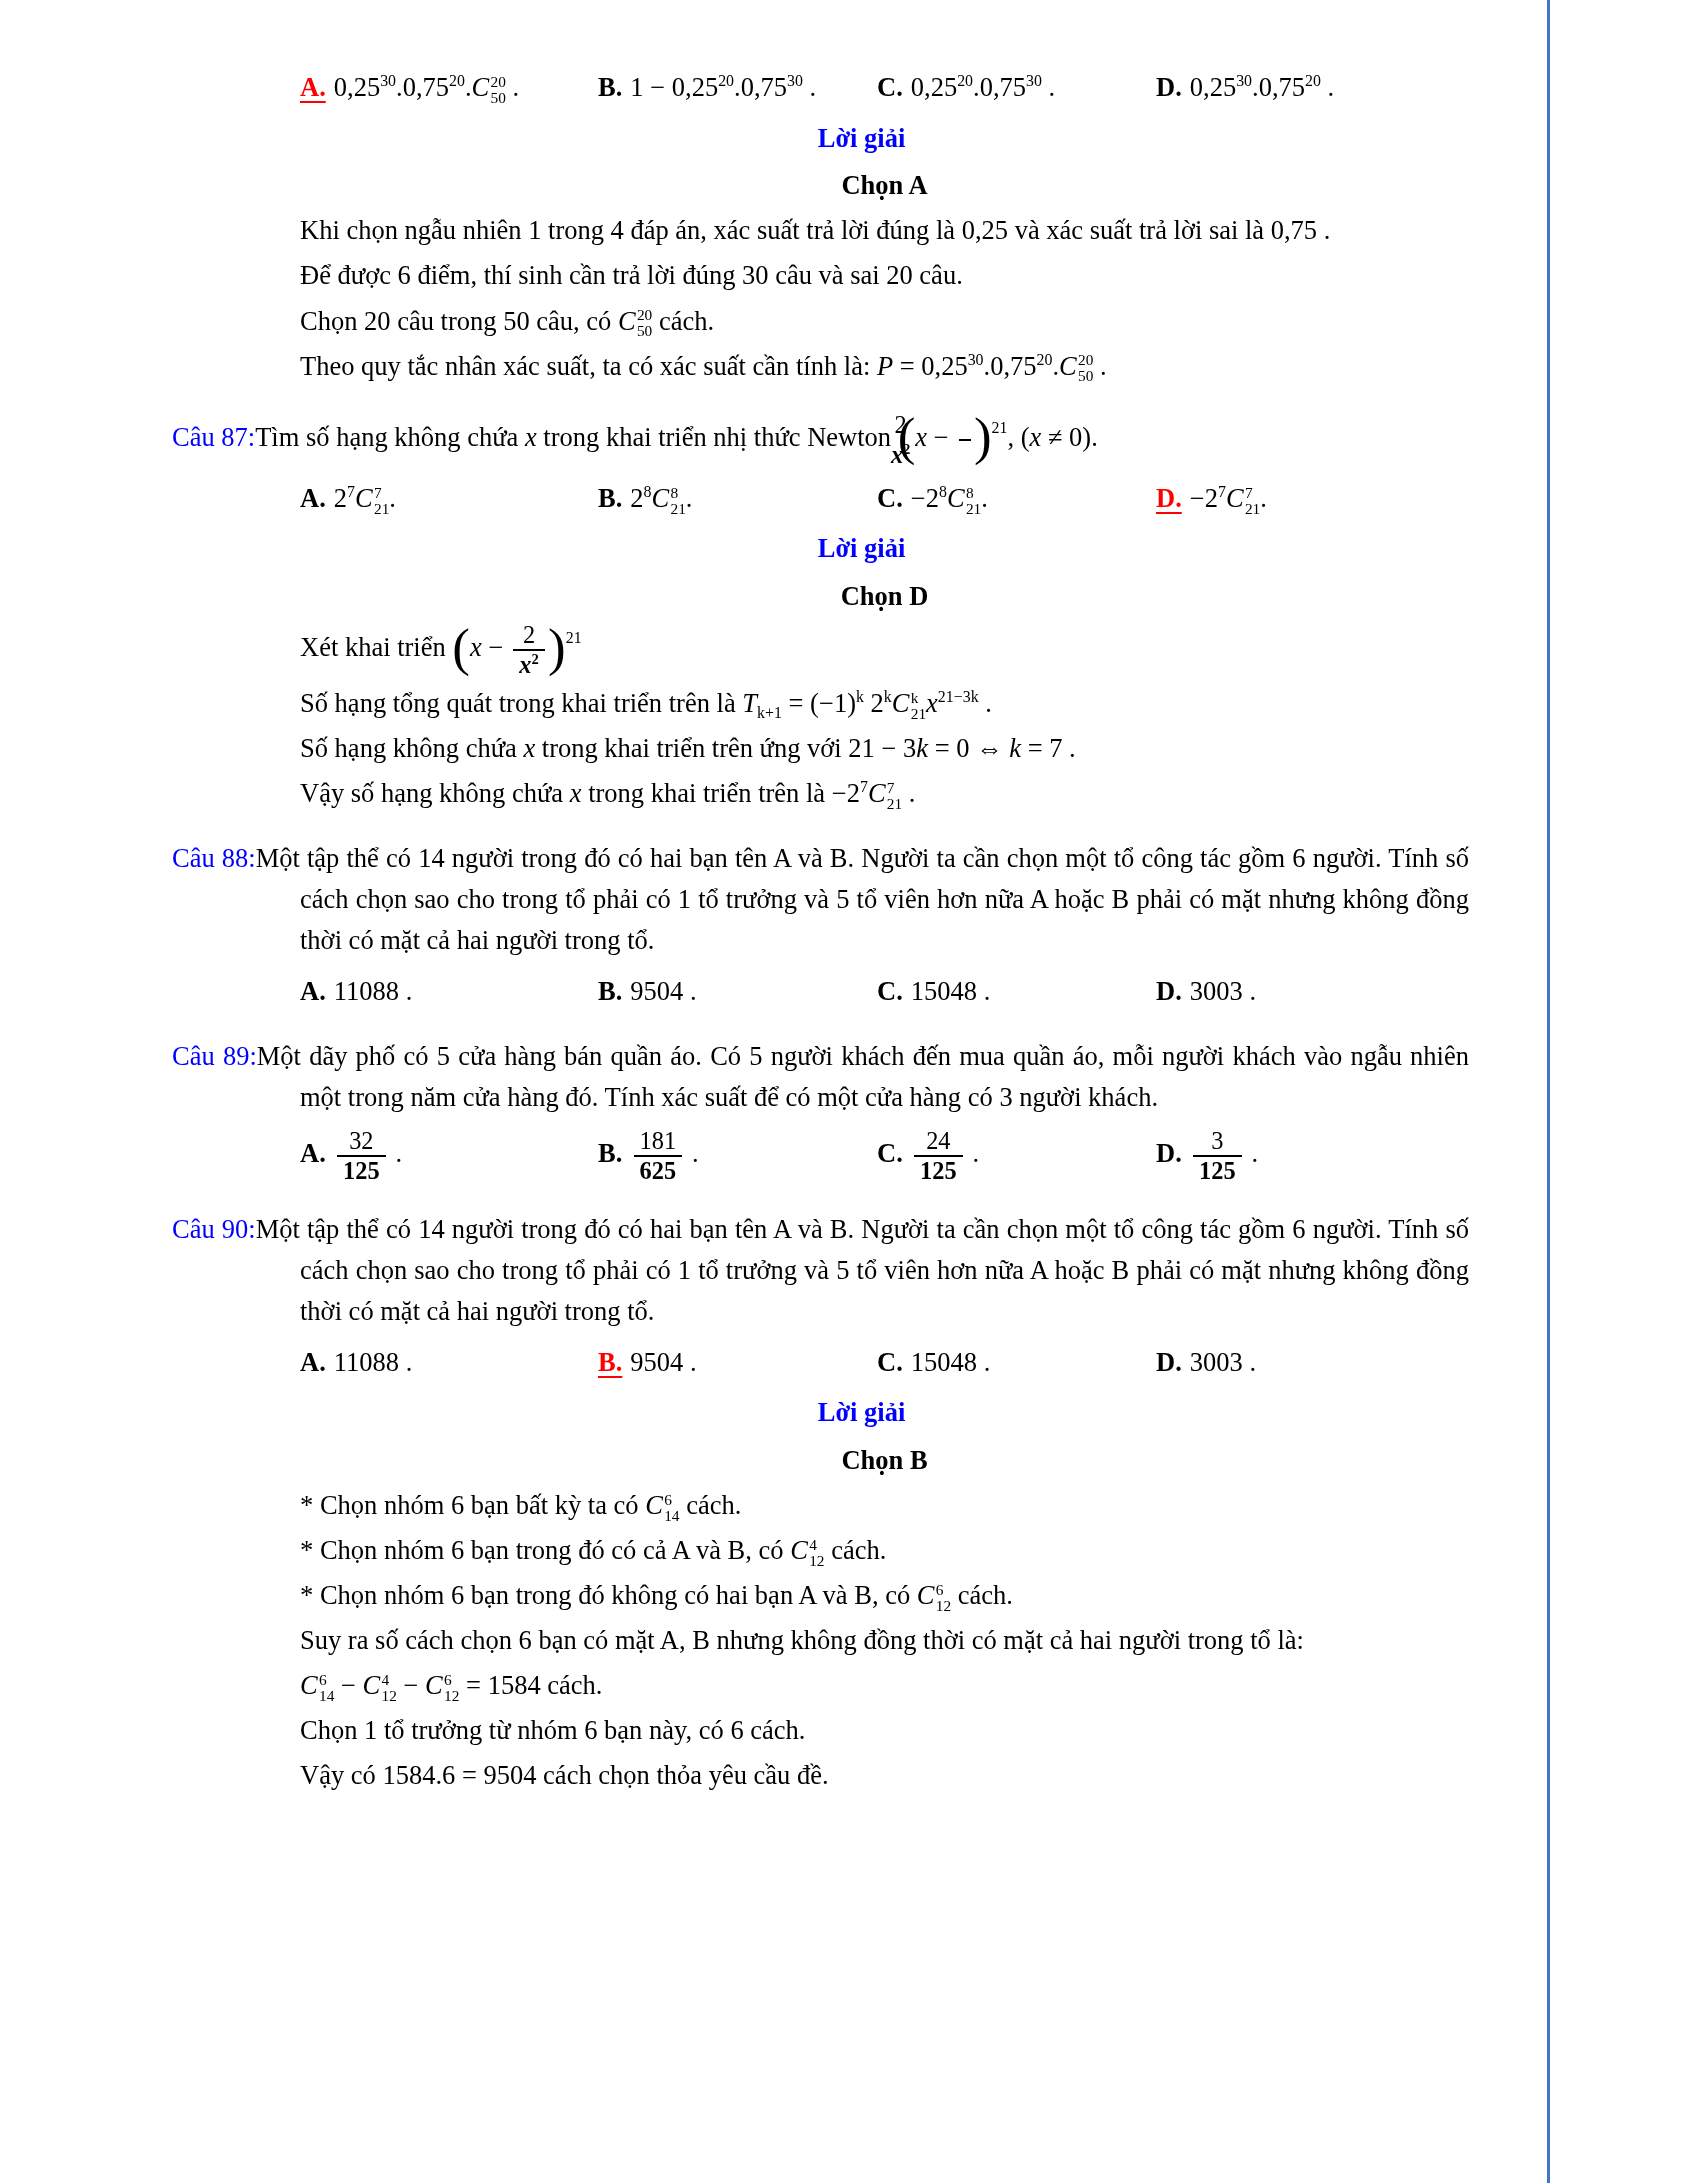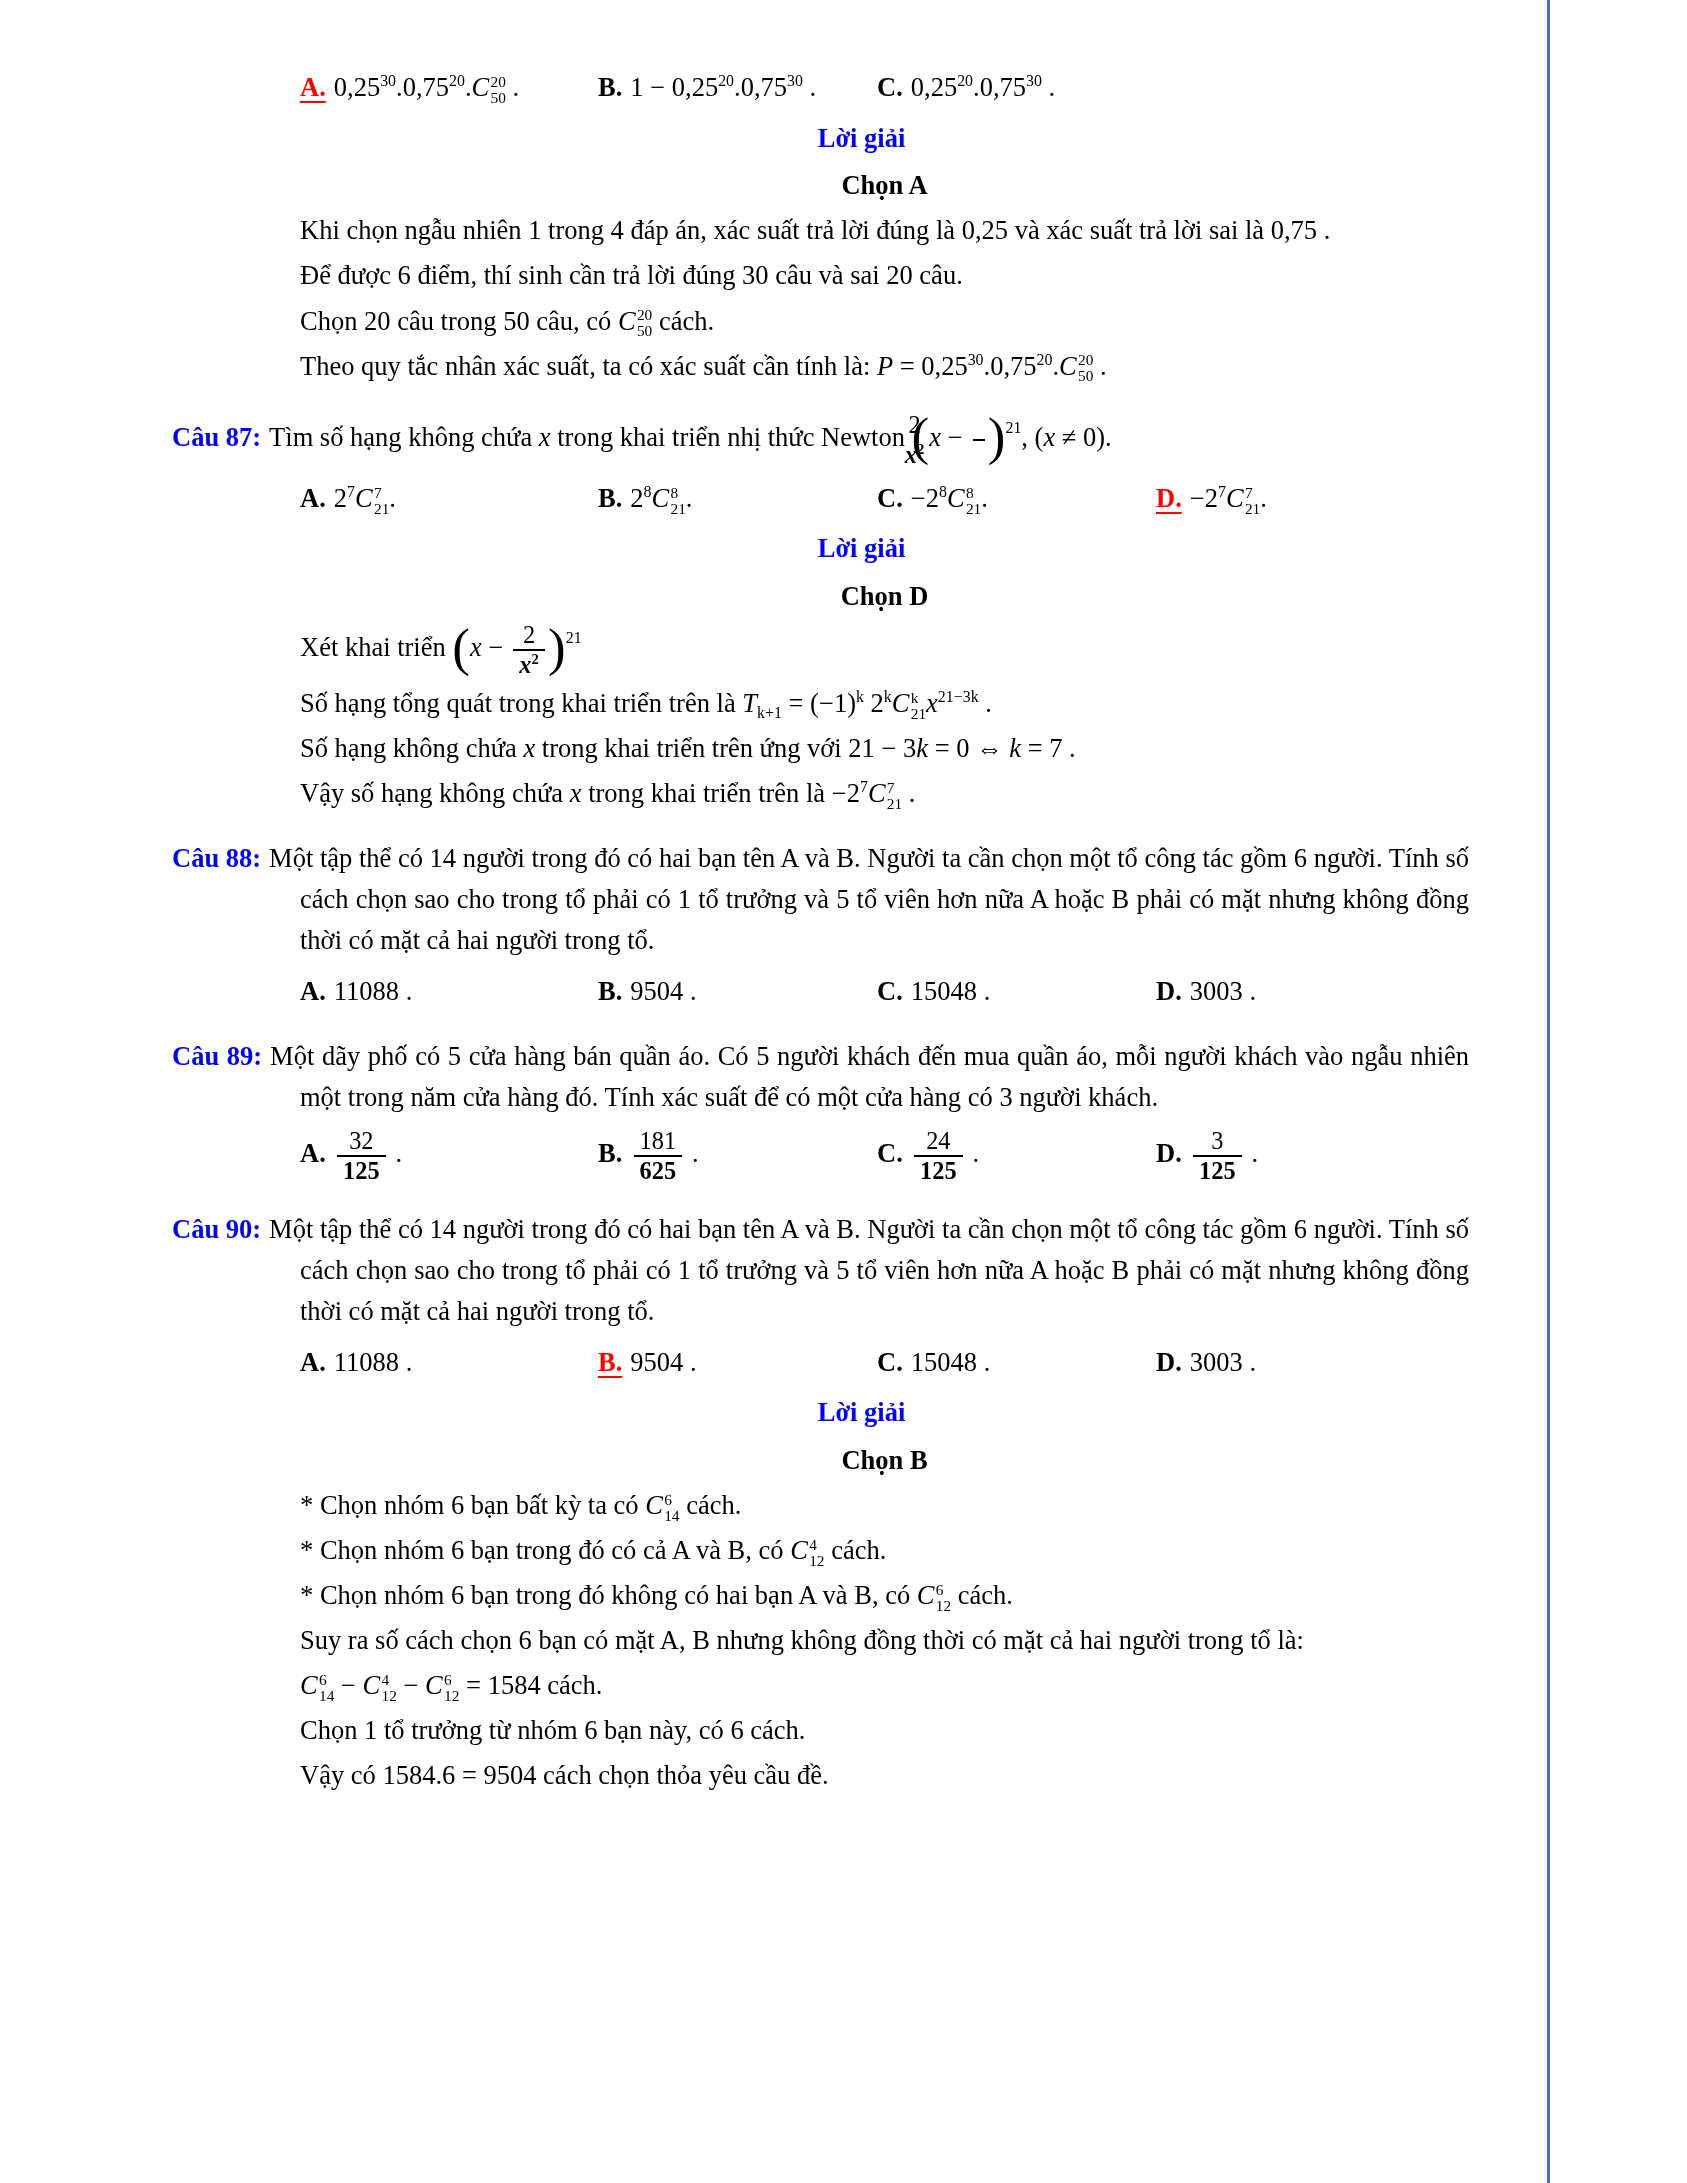--- a/index.html
+++ b/index.html
@@ -22,21 +22,21 @@
   .ol.correct{color:var(--red);text-decoration:underline;text-decoration-color:var(--red);text-decoration-thickness:2px;text-underline-offset:4.6px;}
   .om{margin-left:8px;}
 
   
   .lg{margin:5.3px 136px 5.3px 172px;text-align:center;font-weight:bold;color:var(--blue);}
   .chon{margin:6.6px 218px 2.6px 300px;font-weight:bold;text-align:center;}
   .sol{margin:4px 218px 4px 300px;text-align:justify;}
 
   
   .q{margin:24px 218px 6.6px 300px;text-indent:-128px;text-align:justify;}
-  .qlabel{font-weight:bold;color:var(--blue);margin-right:8px;}
+  .qlabel{font-weight:normal;color:var(--blue);}
 
   
   sup{font-size:60%;vertical-align:super;line-height:0;}
   sub{font-size:60%;vertical-align:sub;line-height:0;}
   .ss{display:inline-flex;flex-direction:column;font-size:58%;line-height:1.05;vertical-align:middle;text-align:left;padding-left:1.3px;}
   .ss span{display:block;}
   .frac{display:inline-block;text-align:center;vertical-align:middle;font-size:92%;line-height:1.15;margin:0 3.3px;}
   .frac .num{display:block;padding:0 6px;}
   .frac .den{display:block;border-top:2px solid var(--text);padding:0 6px;font-weight:bold;}
   .bigp{font-size:200%;vertical-align:middle;line-height:0;position:relative;top:-0.06em;font-weight:400;}
@@ -50,20 +50,21 @@
   <div class="rule"></div>
   <div class="content">
 
     <div class="opts">
       <span class="opt"><b class="ol correct">A.</b><span class="om">0,25<sup>30</sup>.0,75<sup>20</sup>.<i>C</i><span class="ss">
               <span>20</span>
               <span>50</span>
             </span> .</span></span>
       <span class="opt"><b class="ol">B.</b><span class="om">1 − 0,25<sup>20</sup>.0,75<sup>30</sup> .</span></span>
       <span class="opt"><b class="ol">C.</b><span class="om">0,25<sup>20</sup>.0,75<sup>30</sup> .</span></span>
+      <span class="opt"><b class="ol">D.</b><span class="om">0,25<sup>30</sup>.0,75<sup>20</sup> .</span></span>
     </div>
 
     <div class="lg">Lời giải</div>
     <div class="chon">Chọn A</div>
     <div class="sol">Khi chọn ngẫu nhiên 1 trong 4 đáp án, xác suất trả lời đúng là 0,25 và xác suất trả lời sai là 0,75 .</div>
     <div class="sol">Để được 6 điểm, thí sinh cần trả lời đúng 30 câu và sai 20 câu.</div>
     <div class="sol">Chọn 20 câu trong 50 câu, có <i>C</i><span class="ss">
           <span>20</span>
           <span>50</span>
         </span> cách.</div>

